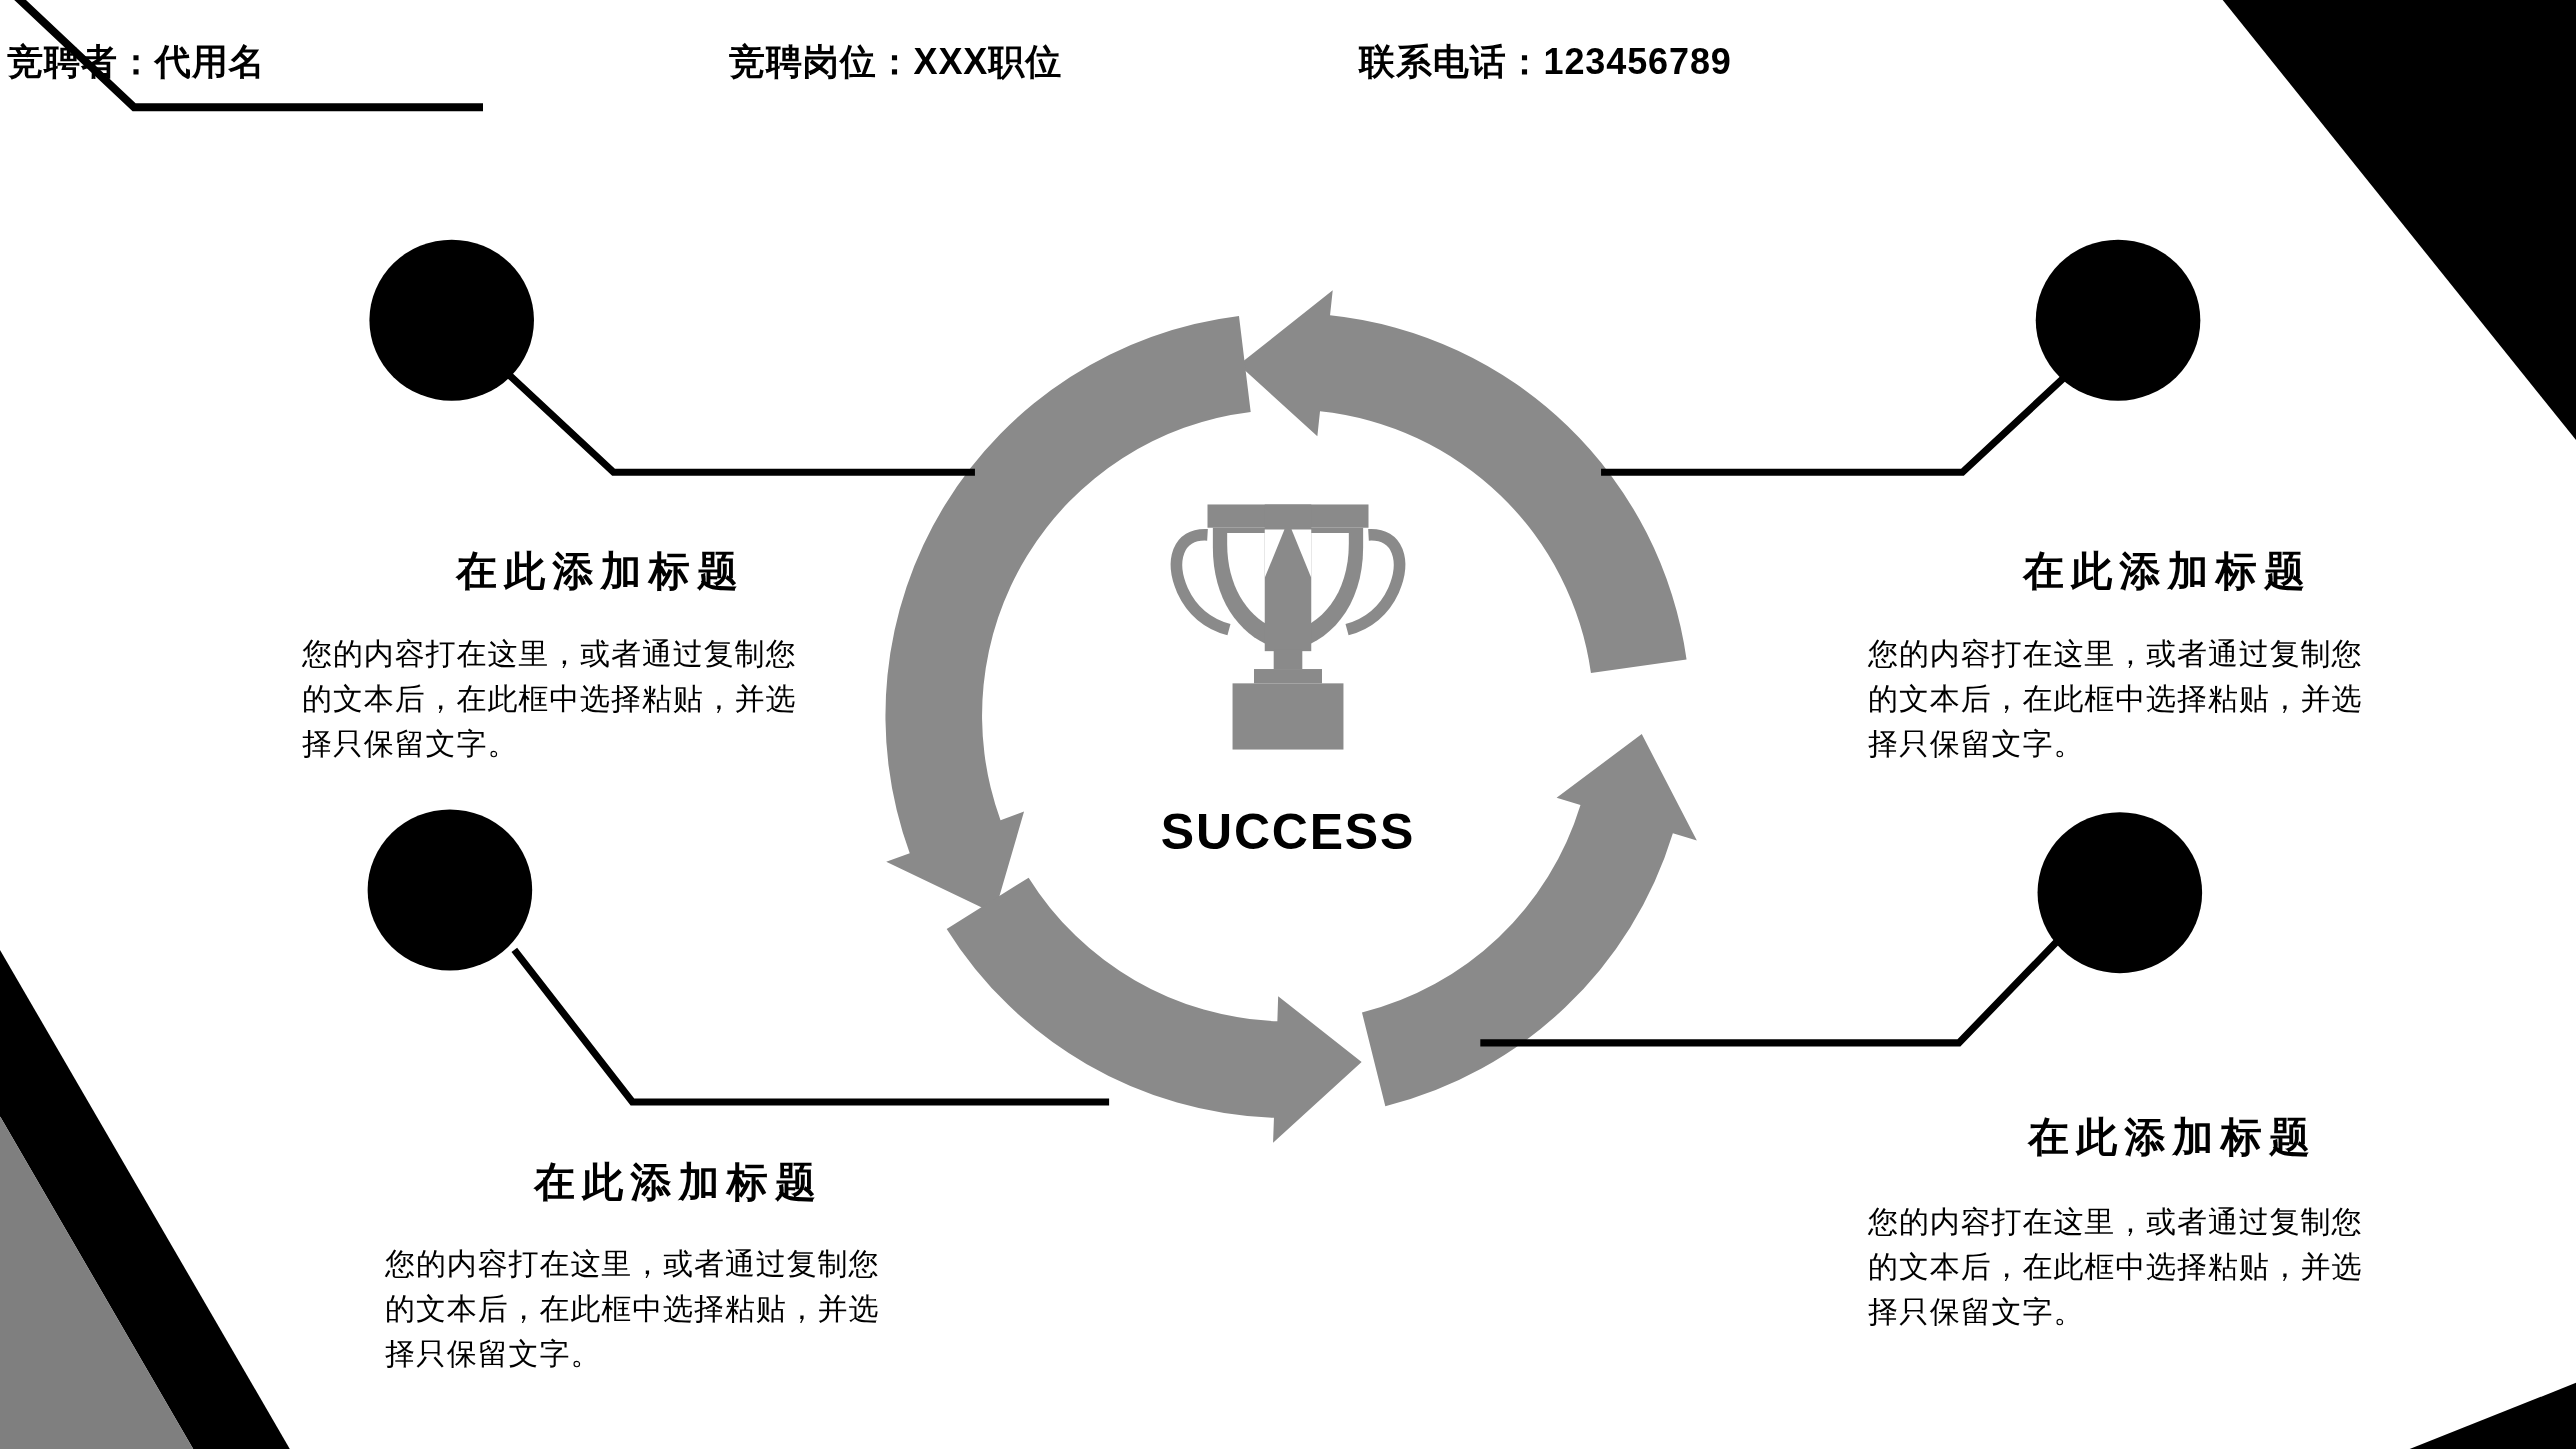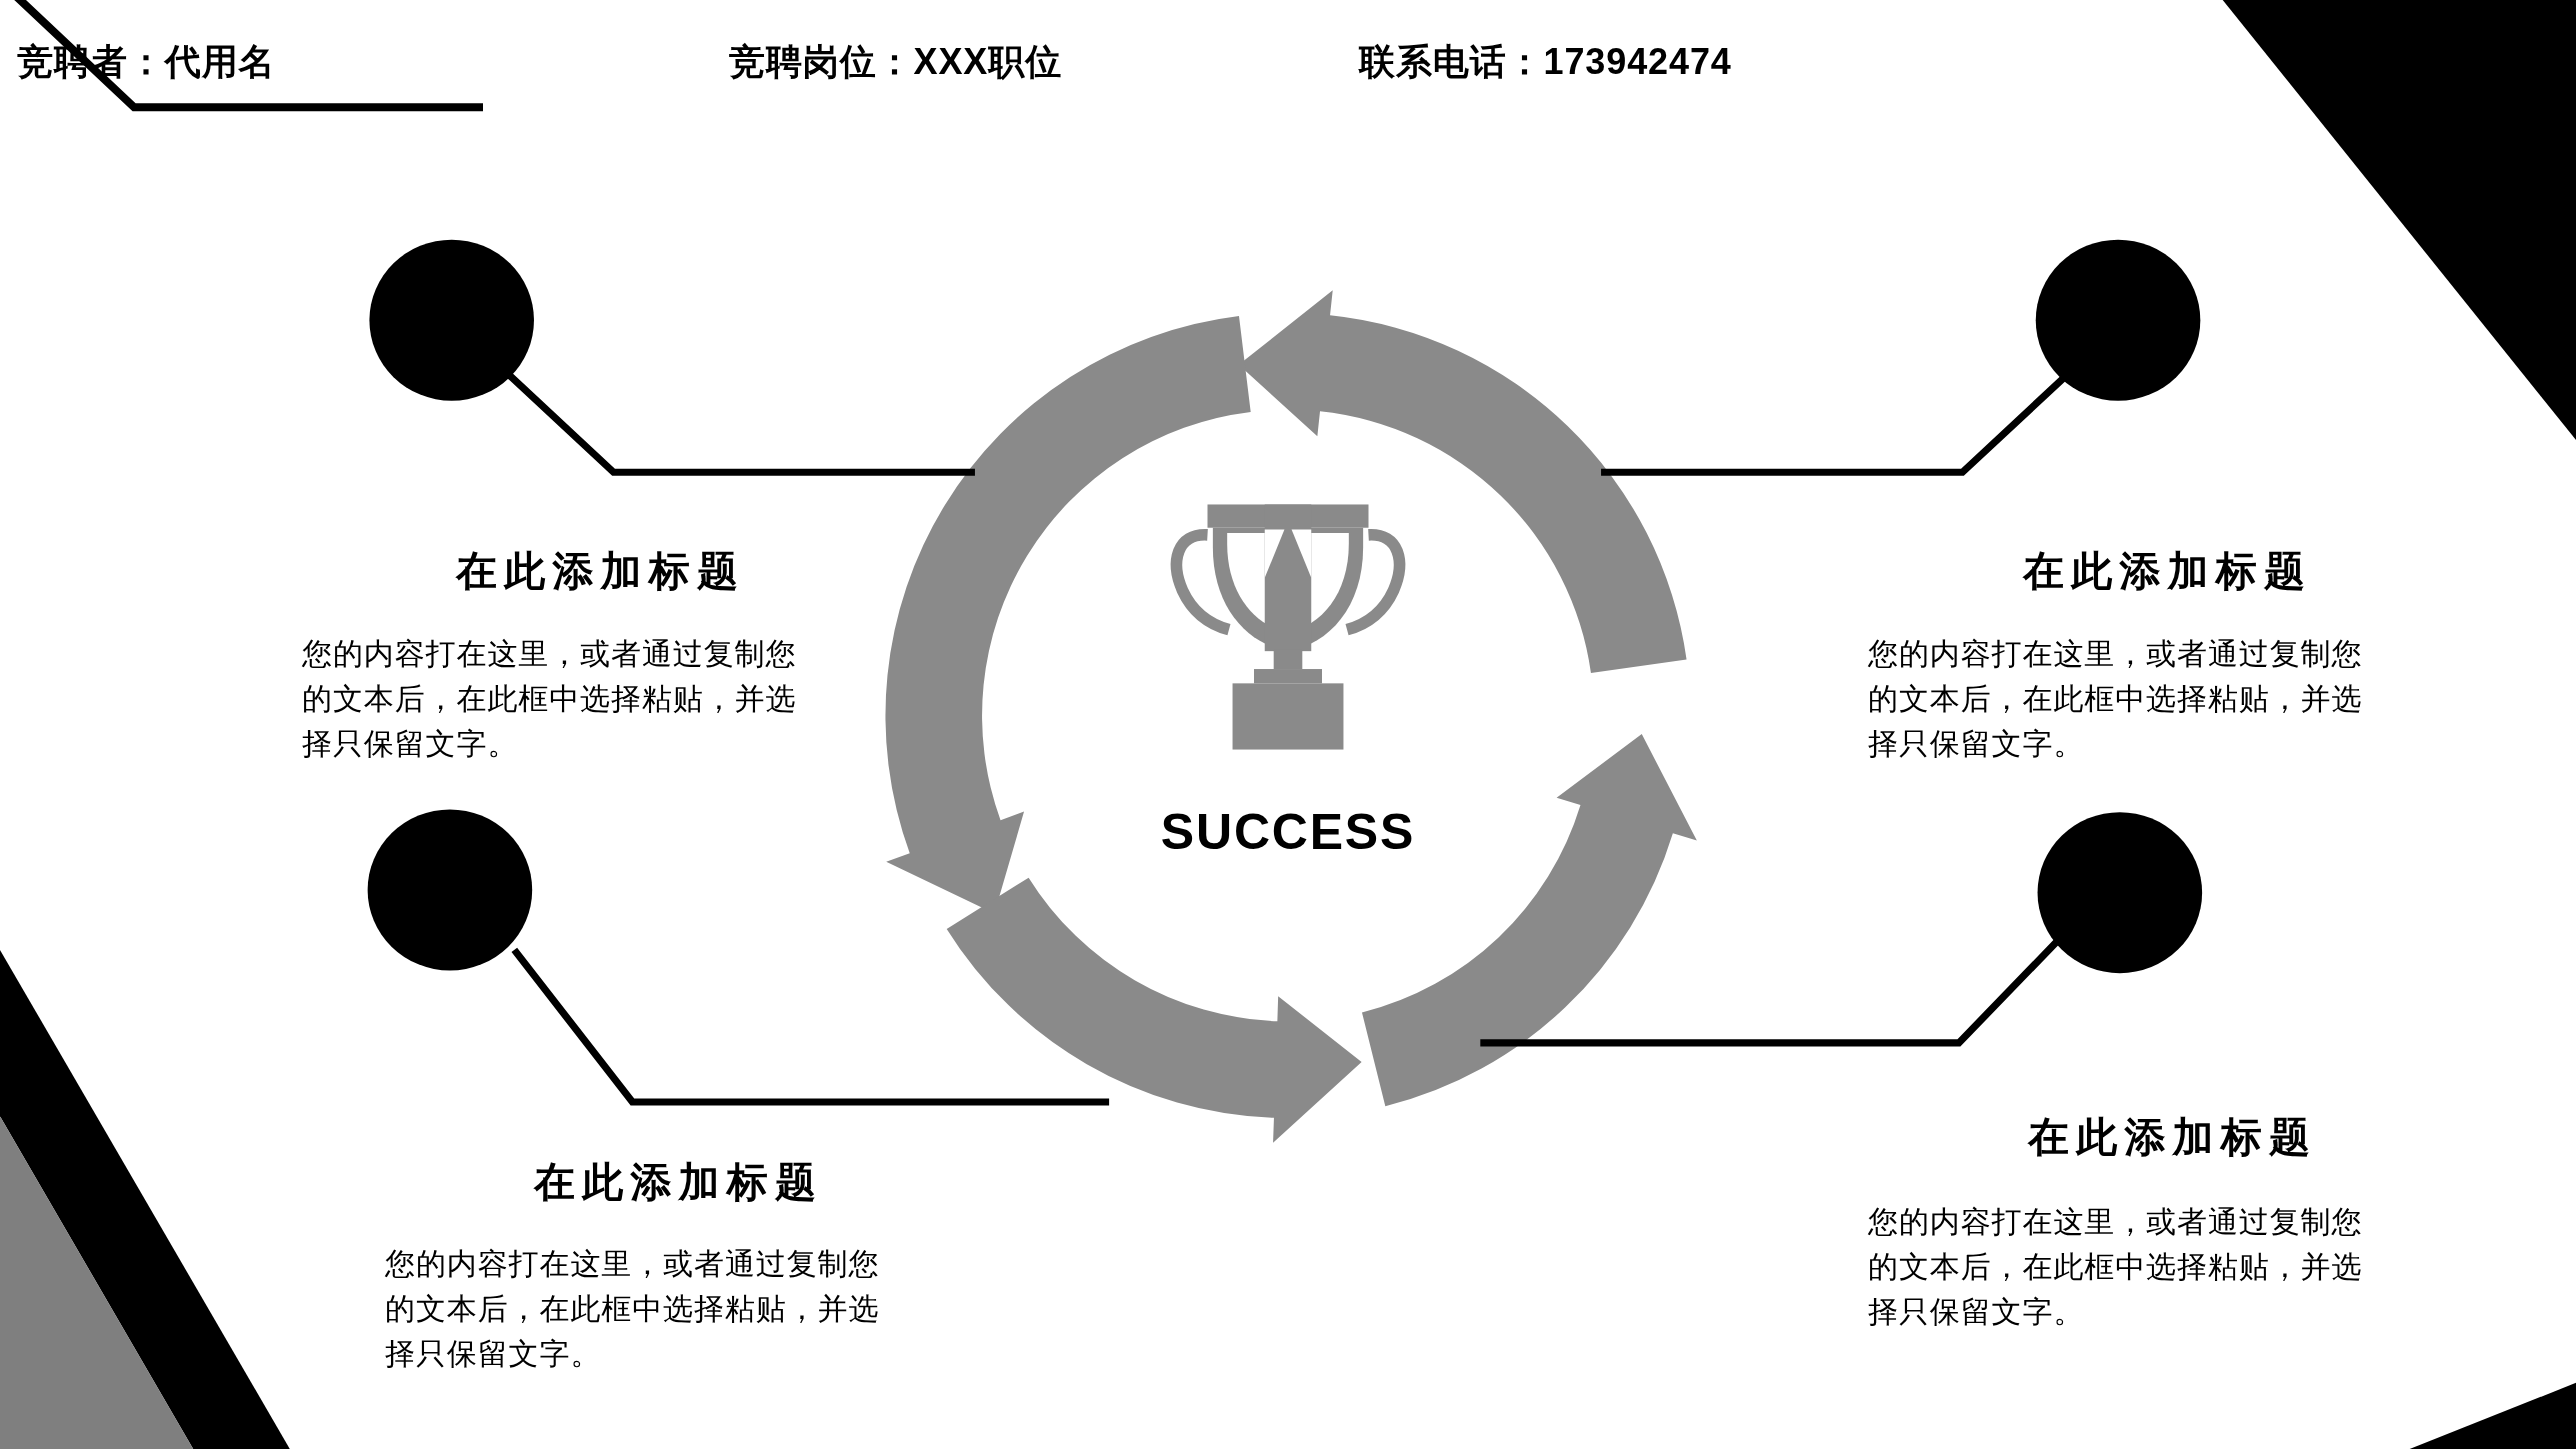--- a/index.html
+++ b/index.html
@@ -68,23 +68,23 @@
     <polyline points="2308,1044 2190,1166 1655,1166"></polyline>
   </g>
   <g fill="#000000">
     <ellipse cx="505" cy="358" rx="92" ry="90"></ellipse>
     <ellipse cx="2368" cy="358" rx="92" ry="90"></ellipse>
     <ellipse cx="503" cy="995" rx="92" ry="90"></ellipse>
     <ellipse cx="2370" cy="998" rx="92" ry="90"></ellipse>
   </g>
 </svg>
 
-<div class="abs header-item" style="left:7.2px;top:38px;margin-left:10px;">竞聘者：代用名</div>
+<div class="abs header-item" style="left:7.2px;top:38px;">竞聘者：代用名</div>
 <div class="abs header-item" style="left:729px;top:38px;">竞聘岗位：XXX职位</div>
-<div class="abs header-item" style="left:1359px;top:38px;">联系电话：173942474</div>
+<div class="abs header-item" style="left:1359px;top:38px;">联系电话：123456789</div>
 
 <div class="abs success-label" style="left:1288px;top:803px;text-align:right;">SUCCESS</div>
 
 <div class="abs">
   <div class="abs block-title" style="left:456px;top:544px;">在此添加标题</div>
   <div class="abs block-body" style="left:293px;top:631px;">
     <div>您的内容打在这里，或者通过复制您</div>
     <div>的文本后，在此框中选择粘贴，并选</div>
     <div>择只保留文字。</div>
   </div>

